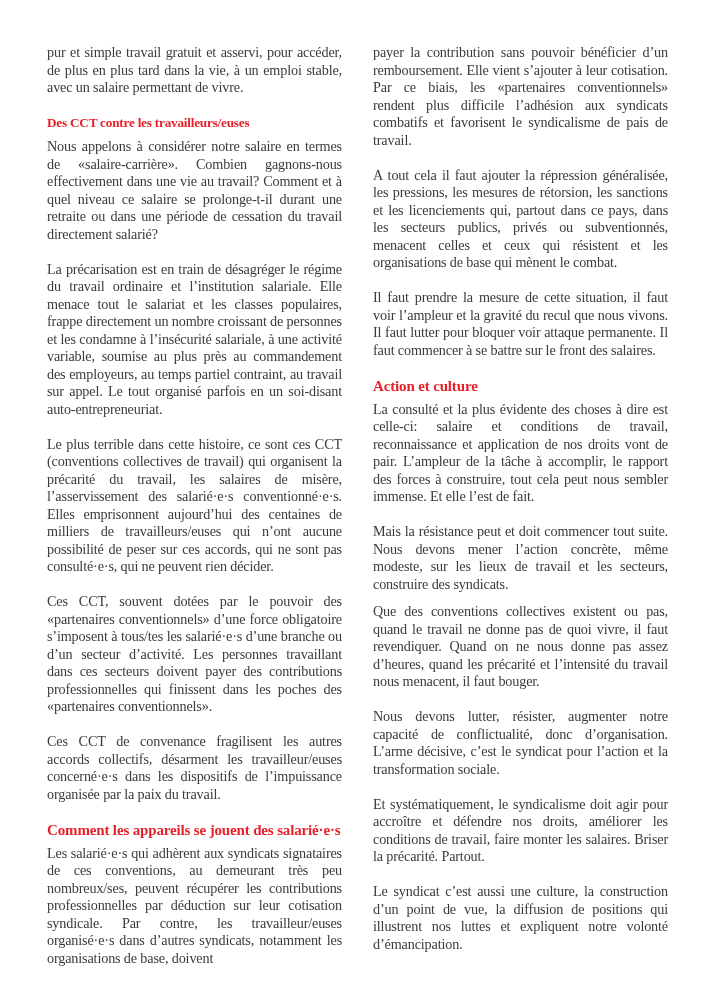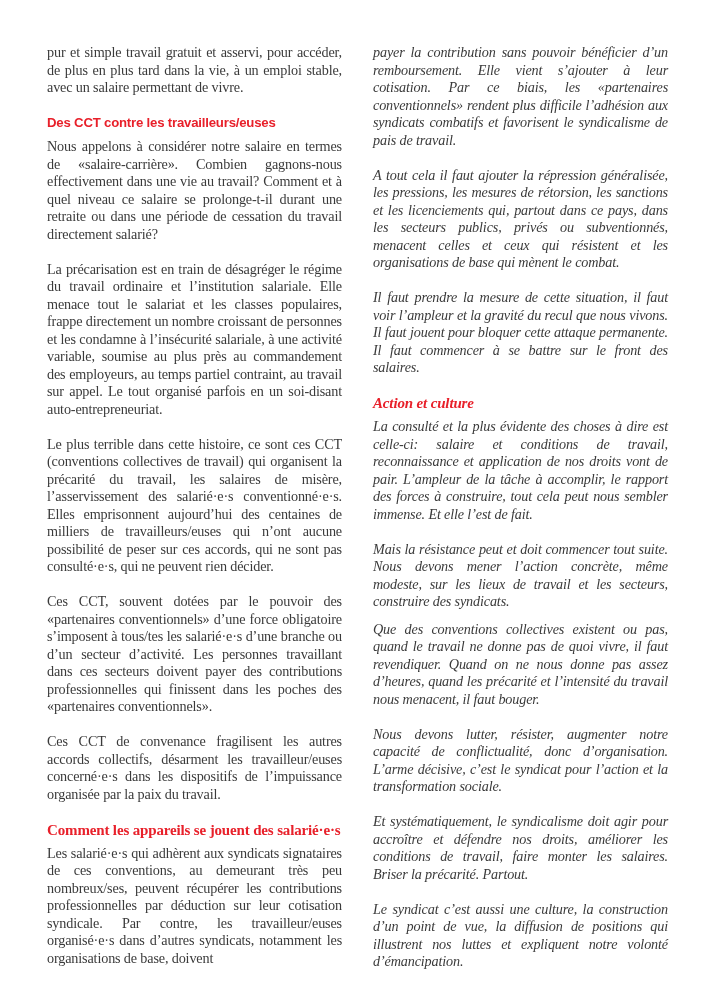--- a/index.html
+++ b/index.html
@@ -10,50 +10,50 @@
       color: #3a3a3a;
     }
     .col {
       position: absolute; top: 44px; width: 295px;
       font-size: 12.4px; line-height: 17.5px;
       text-align: justify; letter-spacing: -0.15px;
       font-family: "Liberation Serif", serif;
       font-size: 14.2px;
     }
     .col-left { left: 47px; }
-    .col-right { left: 373px; font-style: italic; }
+    .col-right { left: 373px; }
     .col p { margin: 0 0 17.5px 0; }
     .col p.tight { margin-bottom: 10px; }
     .col h2 {
       margin: 0 0 6px 0; color: #e8202a; font-weight: bold;
       font-size: 15px; line-height: 18px; text-align: left;
       font-family: "Liberation Serif", serif;
     }
-    .col h2.sans { font-family: Liberation Sans, sans-serif; font-size: 13.2px; letter-spacing: -0.2px; }
+    .col h2.sans { font-family: Liberation Serif, serif; font-size: 13.2px; letter-spacing: -0.2px; }
   </style>
 </head>
 <body>
 
 <div class="page">
   <div class="col col-left">
     <p>pur et simple travail gratuit et asservi, pour accéder, de plus en plus tard dans la vie, à un emploi stable, avec un salaire permettant de vivre.</p>
     <h2 class="sans">Des CCT contre les travailleurs/euses</h2>
     <p>Nous appelons à considérer notre salaire en termes de «salaire-carrière». Combien gagnons-nous effectivement dans une vie au travail? Comment et à quel niveau ce salaire se prolonge-t-il durant une retraite ou dans une période de cessation du travail directement salarié?</p>
     <p>La précarisation est en train de désagréger le régime du travail ordinaire et l’institution salariale. Elle menace tout le salariat et les classes populaires, frappe directement un nombre croissant de personnes et les condamne à l’insécurité salariale, à une activité variable, soumise au plus près au commandement des employeurs, au temps partiel contraint, au travail sur appel. Le tout organisé parfois en un soi-disant auto-entrepreneuriat.</p>
     <p>Le plus terrible dans cette histoire, ce sont ces CCT (conventions collectives de travail) qui organisent la précarité du travail, les salaires de misère, l’asservissement des salarié·e·s conventionné·e·s. Elles emprisonnent aujourd’hui des centaines de milliers de travailleurs/euses qui n’ont aucune possibilité de peser sur ces accords, qui ne sont pas consulté·e·s, qui ne peuvent rien décider.</p>
     <p>Ces CCT, souvent dotées par le pouvoir des «partenaires conventionnels» d’une force obligatoire s’imposent à tous/tes les salarié·e·s d’une branche ou d’un secteur d’activité. Les personnes travaillant dans ces secteurs doivent payer des contributions professionnelles qui finissent dans les poches des «partenaires conventionnels».</p>
     <p>Ces CCT de convenance fragilisent les autres accords collectifs, désarment les travailleur/euses concerné·e·s dans les dispositifs de l’impuissance organisée par la paix du travail.</p>
     <h2>Comment les appareils se jouent des salarié·e·s</h2>
     <p>Les salarié·e·s qui adhèrent aux syndicats signataires de ces conventions, au demeurant très peu nombreux/ses, peuvent récupérer les contributions professionnelles par déduction sur leur cotisation syndicale. Par contre, les travailleur/euses organisé·e·s dans d’autres syndicats, notamment les organisations de base, doivent</p>
   </div>
 
   <div class="col col-right">
     <p>payer la contribution sans pouvoir bénéficier d’un remboursement. Elle vient s’ajouter à leur cotisation. Par ce biais, les «partenaires conventionnels» rendent plus difficile l’adhésion aux syndicats combatifs et favorisent le syndicalisme de pais de travail.</p>
     <p>A tout cela il faut ajouter la répression généralisée, les pressions, les mesures de rétorsion, les sanctions et les licenciements qui, partout dans ce pays, dans les secteurs publics, privés ou subventionnés, menacent celles et ceux qui résistent et les organisations de base qui mènent le combat.</p>
-    <p>Il faut prendre la mesure de cette situation, il faut voir l’ampleur et la gravité du recul que nous vivons. Il faut jouent pour bloquer cette attaque permanente. Il faut commencer à se battre sur le front des salaires.</p>
+    <p>Il faut prendre la mesure de cette situation, il faut voir l’ampleur et la gravité du recul que nous vivons. Il faut lutter pour bloquer voir attaque permanente. Il faut commencer à se battre sur le front des salaires.</p>
     <h2>Action et culture</h2>
     <p>La consulté et la plus évidente des choses à dire est celle-ci: salaire et conditions de travail, reconnaissance et application de nos droits vont de pair. L’ampleur de la tâche à accomplir, le rapport des forces à construire, tout cela peut nous sembler immense. Et elle l’est de fait.</p>
     <p class="tight">Mais la résistance peut et doit commencer tout suite. Nous devons mener l’action concrète, même modeste, sur les lieux de travail et les secteurs, construire des syndicats.</p>
     <p>Que des conventions collectives existent ou pas, quand le travail ne donne pas de quoi vivre, il faut revendiquer. Quand on ne nous donne pas assez d’heures, quand les précarité et l’intensité du travail nous menacent, il faut bouger.</p>
     <p>Nous devons lutter, résister, augmenter notre capacité de conflictualité, donc d’organisation. L’arme décisive, c’est le syndicat pour l’action et la transformation sociale.</p>
     <p>Et systématiquement, le syndicalisme doit agir pour accroître et défendre nos droits, améliorer les conditions de travail, faire monter les salaires. Briser la précarité. Partout.</p>
     <p>Le syndicat c’est aussi une culture, la construction d’un point de vue, la diffusion de positions qui illustrent nos luttes et expliquent notre volonté d’émancipation.</p>
   </div>
 </div>
 

